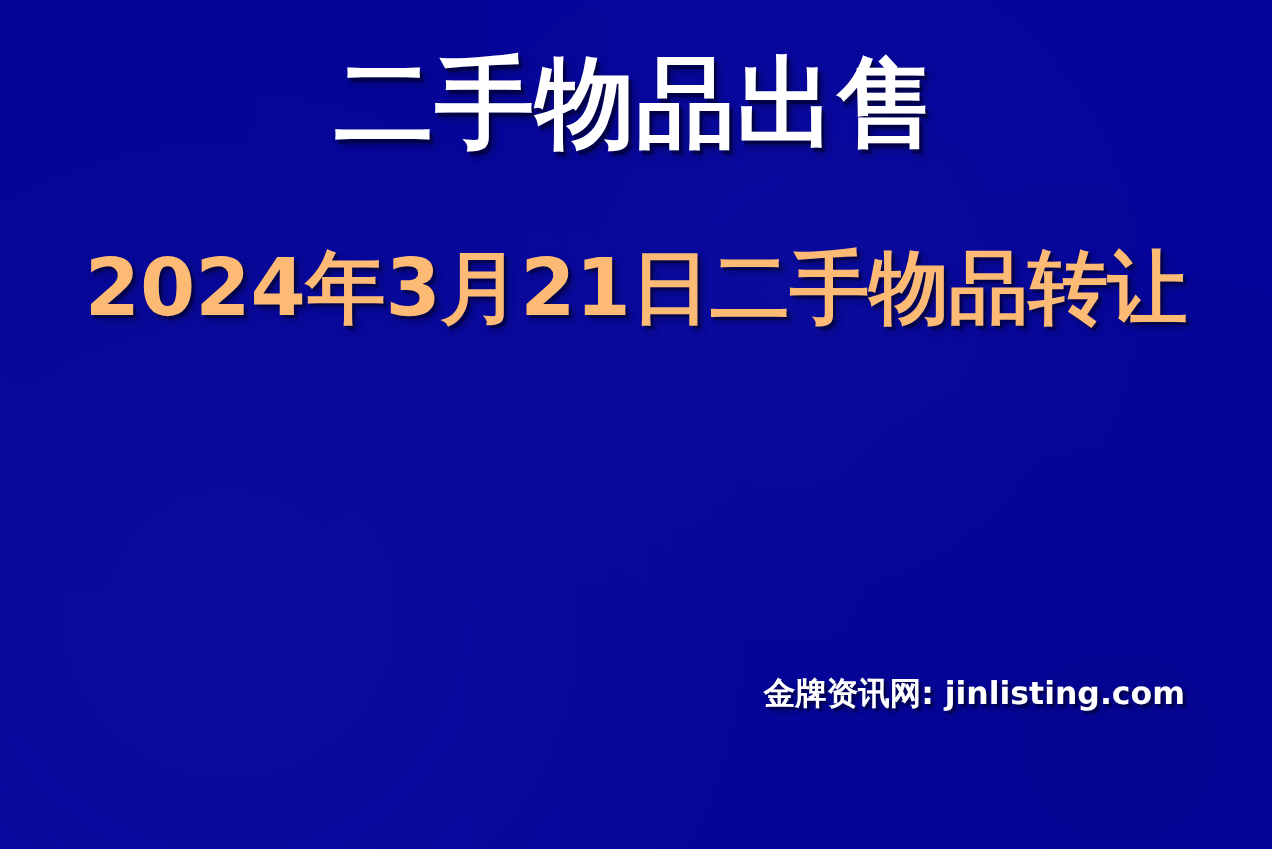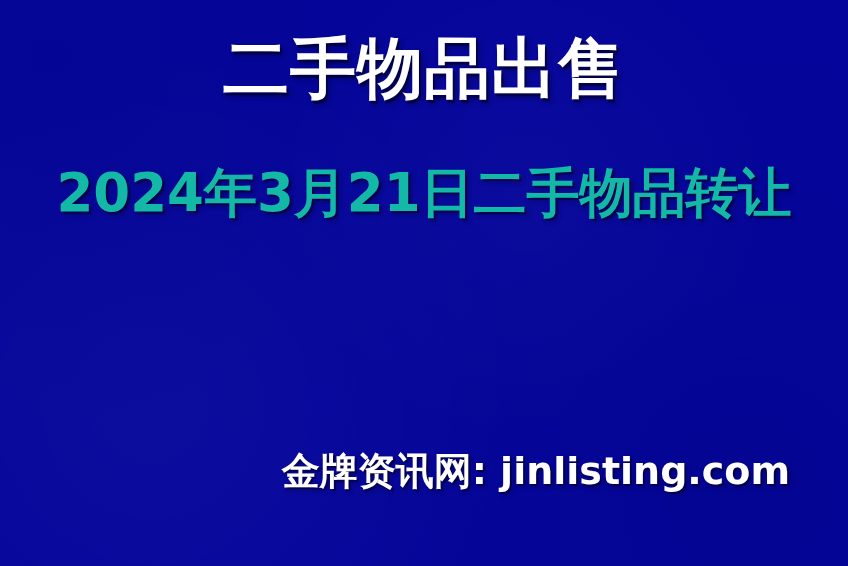--- a/index.html
+++ b/index.html
@@ -58,35 +58,35 @@
 
   #body-block {
     position: absolute;
     left: 0;
     right: 0;
     top: 156px;
     text-align: center;
   }
 
   .body-line {
-    color: #14b8a6;
+    color: #fdba74;
     font-weight: 700;
     font-size: 53px;
     line-height: 73px;
     white-space: nowrap;
     letter-spacing: 0px;
     text-shadow:
       2px 2px 0 rgba(0, 0, 40, 0.50),
       3px 3px 4px rgba(0, 0, 30, 0.35);
   }
 
   #footer {
     right: 58px;
     top: 452px;
-    font-size: 38px;
+    font-size: 21px;
     letter-spacing: 0px;
     text-shadow:
       2px 2px 0 rgba(0, 0, 40, 0.50),
       2px 3px 4px rgba(0, 0, 30, 0.35);
   }
 </style>
 </head>
 <body>
 
 <div id="poster">

